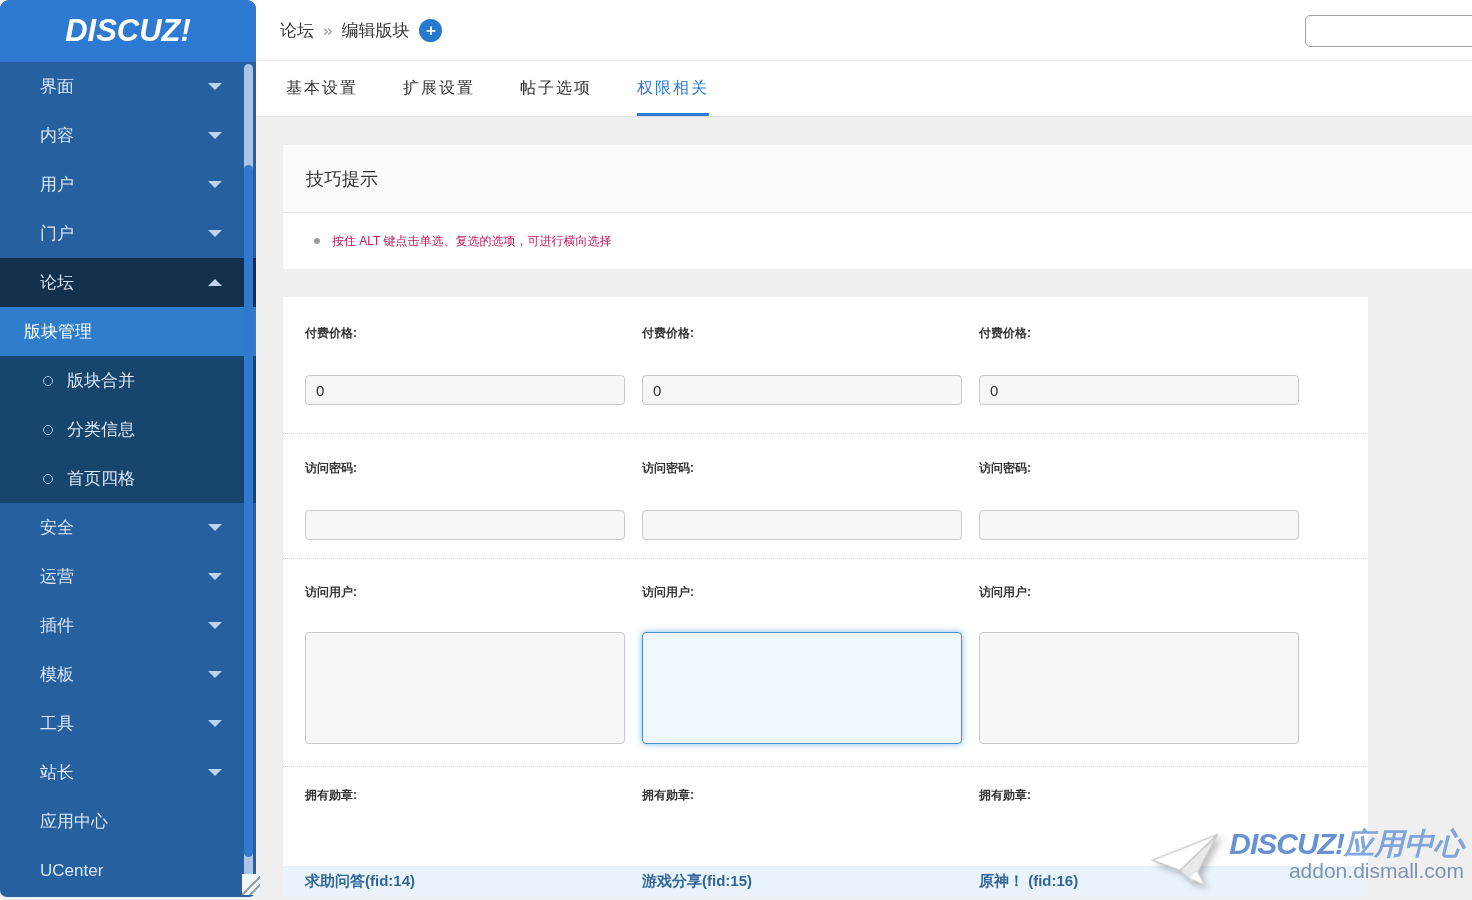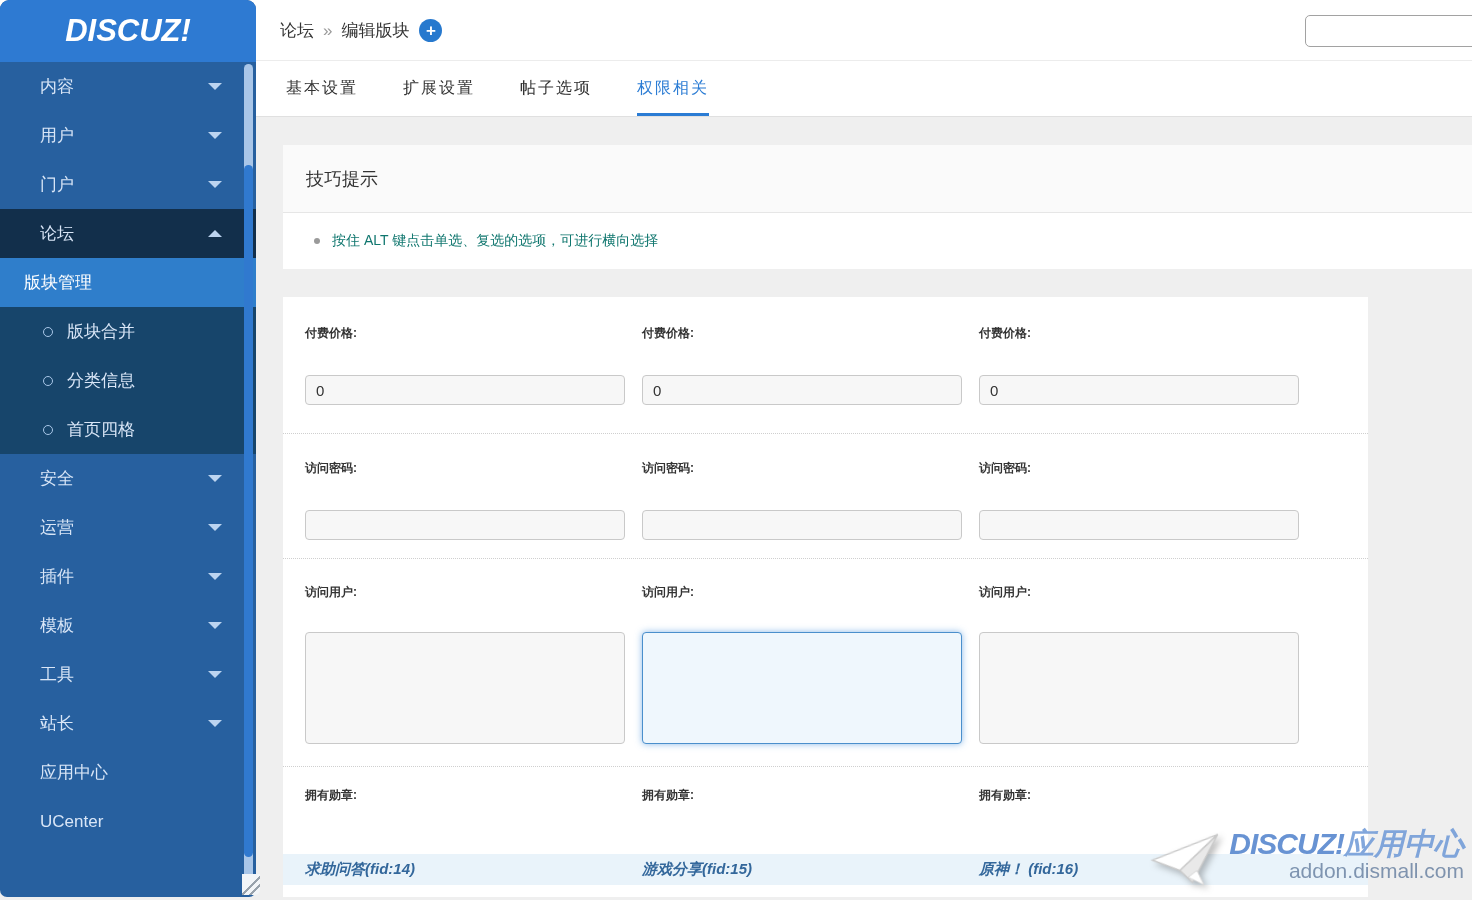--- a/index.html
+++ b/index.html
@@ -86,21 +86,21 @@
   
   .content { position:absolute; left:256px; top:117px; width:1216px; height:783px; background:#efefef; overflow:hidden; }
 
   .tips-panel { position:absolute; left:27px; top:28px; width:1189px; }
   .tips-header {
     height:68px; background:#fafafa; border-bottom:1px solid #e6e6e6;
     display:flex; align-items:center; padding-left:23px; font-size:18px; color:#333;
   }
   .tips-body { height:56px; background:#fff; display:flex; align-items:center; padding-left:31px; }
   .tip-bullet { width:6px; height:6px; border-radius:50%; background:#9a9a9a; margin-right:12px; flex:none; }
-  .tip-text { font-size:14px; color:#0f766e;text-align:center; }
+  .tip-text { font-size:12px; color:#be185d;text-align:center; }
 
   .form-panel { position:absolute; left:27px; top:180px; width:1085px; height:600px; background:#fff; padding-top:28px; }
   .grid { display:grid; grid-template-columns:repeat(3, 320px); column-gap:17px; padding:0 22px; }
   .lbl { font-weight:bold; font-size:12px; color:#333; line-height:16px; }
   .controls1 { margin-top:34px; }
   .dotted { border:none; border-top:1px dotted #cfcfcf; margin:0; }
   .hr1 { margin-top:28px; }
   .lblrow2 { margin-top:26px; }
   .controls2 { margin-top:34px; }
   .hr2 { margin-top:18px; }
@@ -116,22 +116,22 @@
   .txt-area {
     width:100%; height:112px; background:#f7f7f7; border:1px solid #c9c9c9; border-radius:4px;
     padding:8px 10px; font-size:15px; color:#333; resize:none; font-family:inherit; display:block;
   }
   .txt-area.focused {
     background:#eff7fd; border:1px solid #4a8fcc; outline:none;
     box-shadow:0 0 7px rgba(77,148,220,0.65);
   }
 
   .forum-band {
-    position:absolute; left:0; bottom:12px; width:100%; height:31px; background:#e9f3fa;
-    display:grid; grid-template-columns:repeat(3, 320px); column-gap:17px; padding:0 22px; align-items:center;font-style:italic;
+    position:absolute; left:0; bottom:0; width:100%; height:31px; background:#e9f3fa;
+    display:grid; grid-template-columns:repeat(3, 320px); column-gap:17px; padding:0 22px; align-items:center;
   }
   .forum-link { font-weight:bold; font-size:15px; color:#33679b; cursor:pointer; white-space:nowrap; }
 
   
   .watermark { position:absolute; right:8px; bottom:4px; display:flex; align-items:flex-start; z-index:6;margin-top:22px; }
   .wm-plane { margin:8px 4px 0 0; filter:drop-shadow(3px 4px 3px rgba(0,0,0,0.25)); transform:rotate(-6deg); }
   .wm-text { text-align:right; font-style:italic; }
   .wm-line1 { font-weight:bold; font-size:30px; line-height:32px; white-space:nowrap; }
   .wm-brand { color:rgba(78,128,203,0.85); letter-spacing:-1px; }
   .wm-suffix { color:rgba(108,152,214,0.85); letter-spacing:0; }
@@ -139,20 +139,24 @@
 </style>
 </head>
 <body>
 
 <div class="top-underlay"></div>
 
 <div class="sidebar">
   <div class="logo">DISCUZ!</div>
   <div class="menu">
 
+    <div class="menu-item">
+      <span>界面</span>
+      <span class="arrow down"></span>
+    </div>
     <div class="menu-item">
       <span>内容</span>
       <span class="arrow down"></span>
     </div>
     <div class="menu-item">
       <span>用户</span>
       <span class="arrow down"></span>
     </div>
     <div class="menu-item">
       <span>门户</span>

